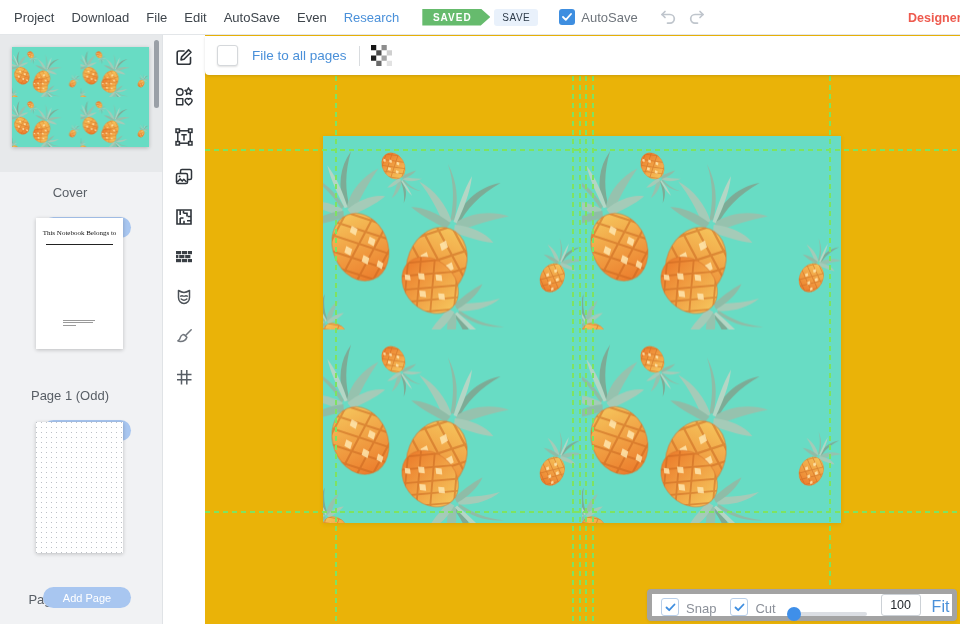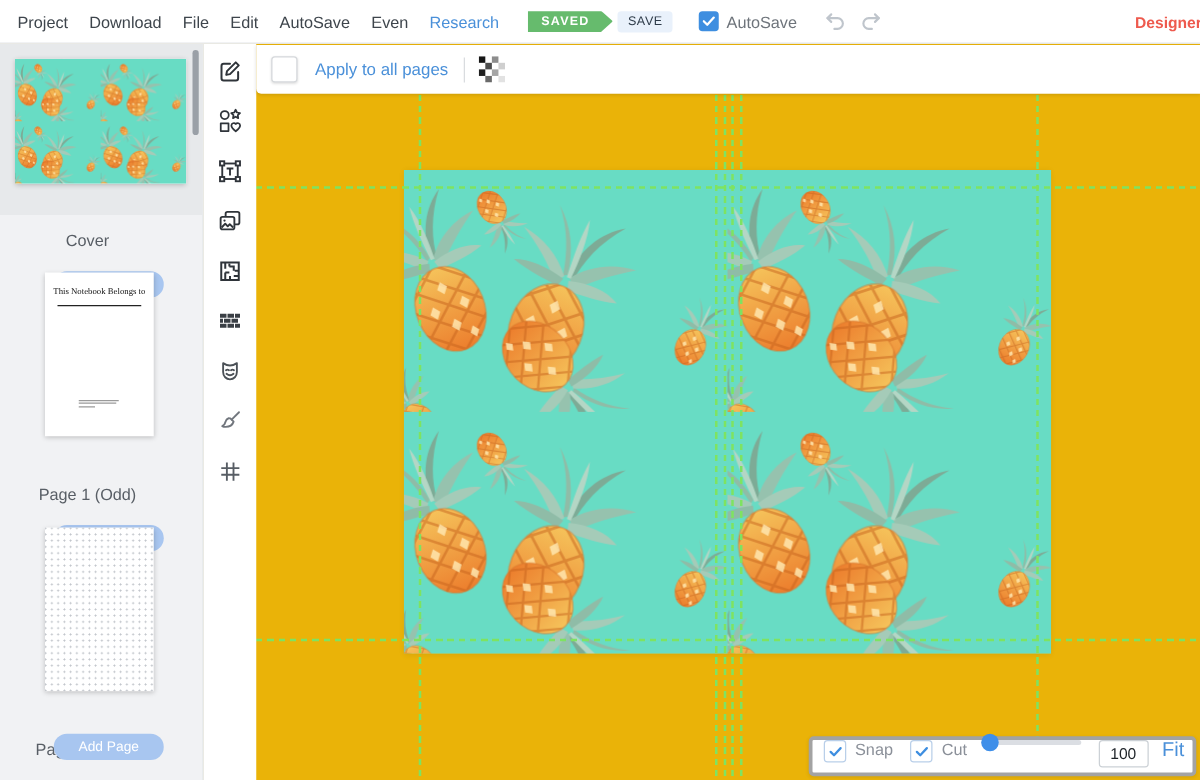--- a/index.html
+++ b/index.html
@@ -100,22 +100,22 @@
     position:absolute; top:41px; bottom:-1px; width:2px; z-index:5; pointer-events:none;
     background-image:repeating-linear-gradient(180deg, #7ee361 0 5px, rgba(255,255,255,0) 5px 9px);
   }
   .hguide {
     position:absolute; left:0; width:755px; height:2px; z-index:5; pointer-events:none;
     background-image:repeating-linear-gradient(90deg, #7ee361 0 5px, rgba(255,255,255,0) 5px 9px);
   }
   
   .zoom-panel {
     position:absolute; left:442px; top:554px; width:310px; height:32px;
-    background:#fff; border:3px solid #a3a3a3; border-radius:4px;
-    box-shadow:0 1px 3px rgba(0,0,0,.08); display:flex; align-items:flex-start; z-index:30;
+    background:#fff; border:5px solid #a3a3a3; border-radius:4px;
+    box-shadow:0 1px 3px rgba(0,0,0,.08); display:flex; align-items:flex-end; z-index:30;
   }
   .cb-light {
     width:18px; height:18px; background:#fff; border:1.5px solid #b9cfe9; border-radius:3px;
     display:flex; align-items:center; justify-content:center;
   }
   .zp-label { font-size:13px; color:#8b9099; margin-left:7px; }
   .slider-track { position:relative; margin-left:11px; width:80px; height:4px; background:#dbdee3; border-radius:2px; }
   .slider-thumb { position:absolute; left:0; top:-5px; width:14px; height:14px; background:#3f8fe9; border-radius:50%; }
   .zoom-input {
     margin-left:14px; width:40px; height:22px; border:1px solid #ccd1d6; border-radius:3px;
@@ -331,21 +331,21 @@
     <div class="vguide" style="left:367px;"></div>
     <div class="vguide" style="left:374px;"></div>
     <div class="vguide" style="left:380px;"></div>
     <div class="vguide" style="left:387px;"></div>
     <div class="vguide" style="left:624px;"></div>
     <div class="hguide" style="top:114px;"></div>
     <div class="hguide" style="top:476px;"></div>
 
     <div class="canvas-toolbar">
       <div class="swatch"></div>
-      <span class="apply-link">Apply to all pages</span>
+      <span class="apply-link">File to all pages</span>
       <div class="tb-sep"></div>
       <div class="checker">
         <svg width="21" height="21" viewBox="0 0 20 20">
           <g>
             <rect x="0" y="0" width="5" height="5" fill="#161616"></rect>
               <rect x="10" y="0" width="5" height="5" fill="#8d8d8d"></rect>
             <rect x="5" y="5" width="5" height="5" fill="#4d4d4d"></rect>
               <rect x="15" y="5" width="5" height="5" fill="#cfcfcf"></rect>
             <rect x="0" y="10" width="5" height="5" fill="#1f1f1f"></rect>
               <rect x="10" y="10" width="5" height="5" fill="#a5a5a5"></rect>

